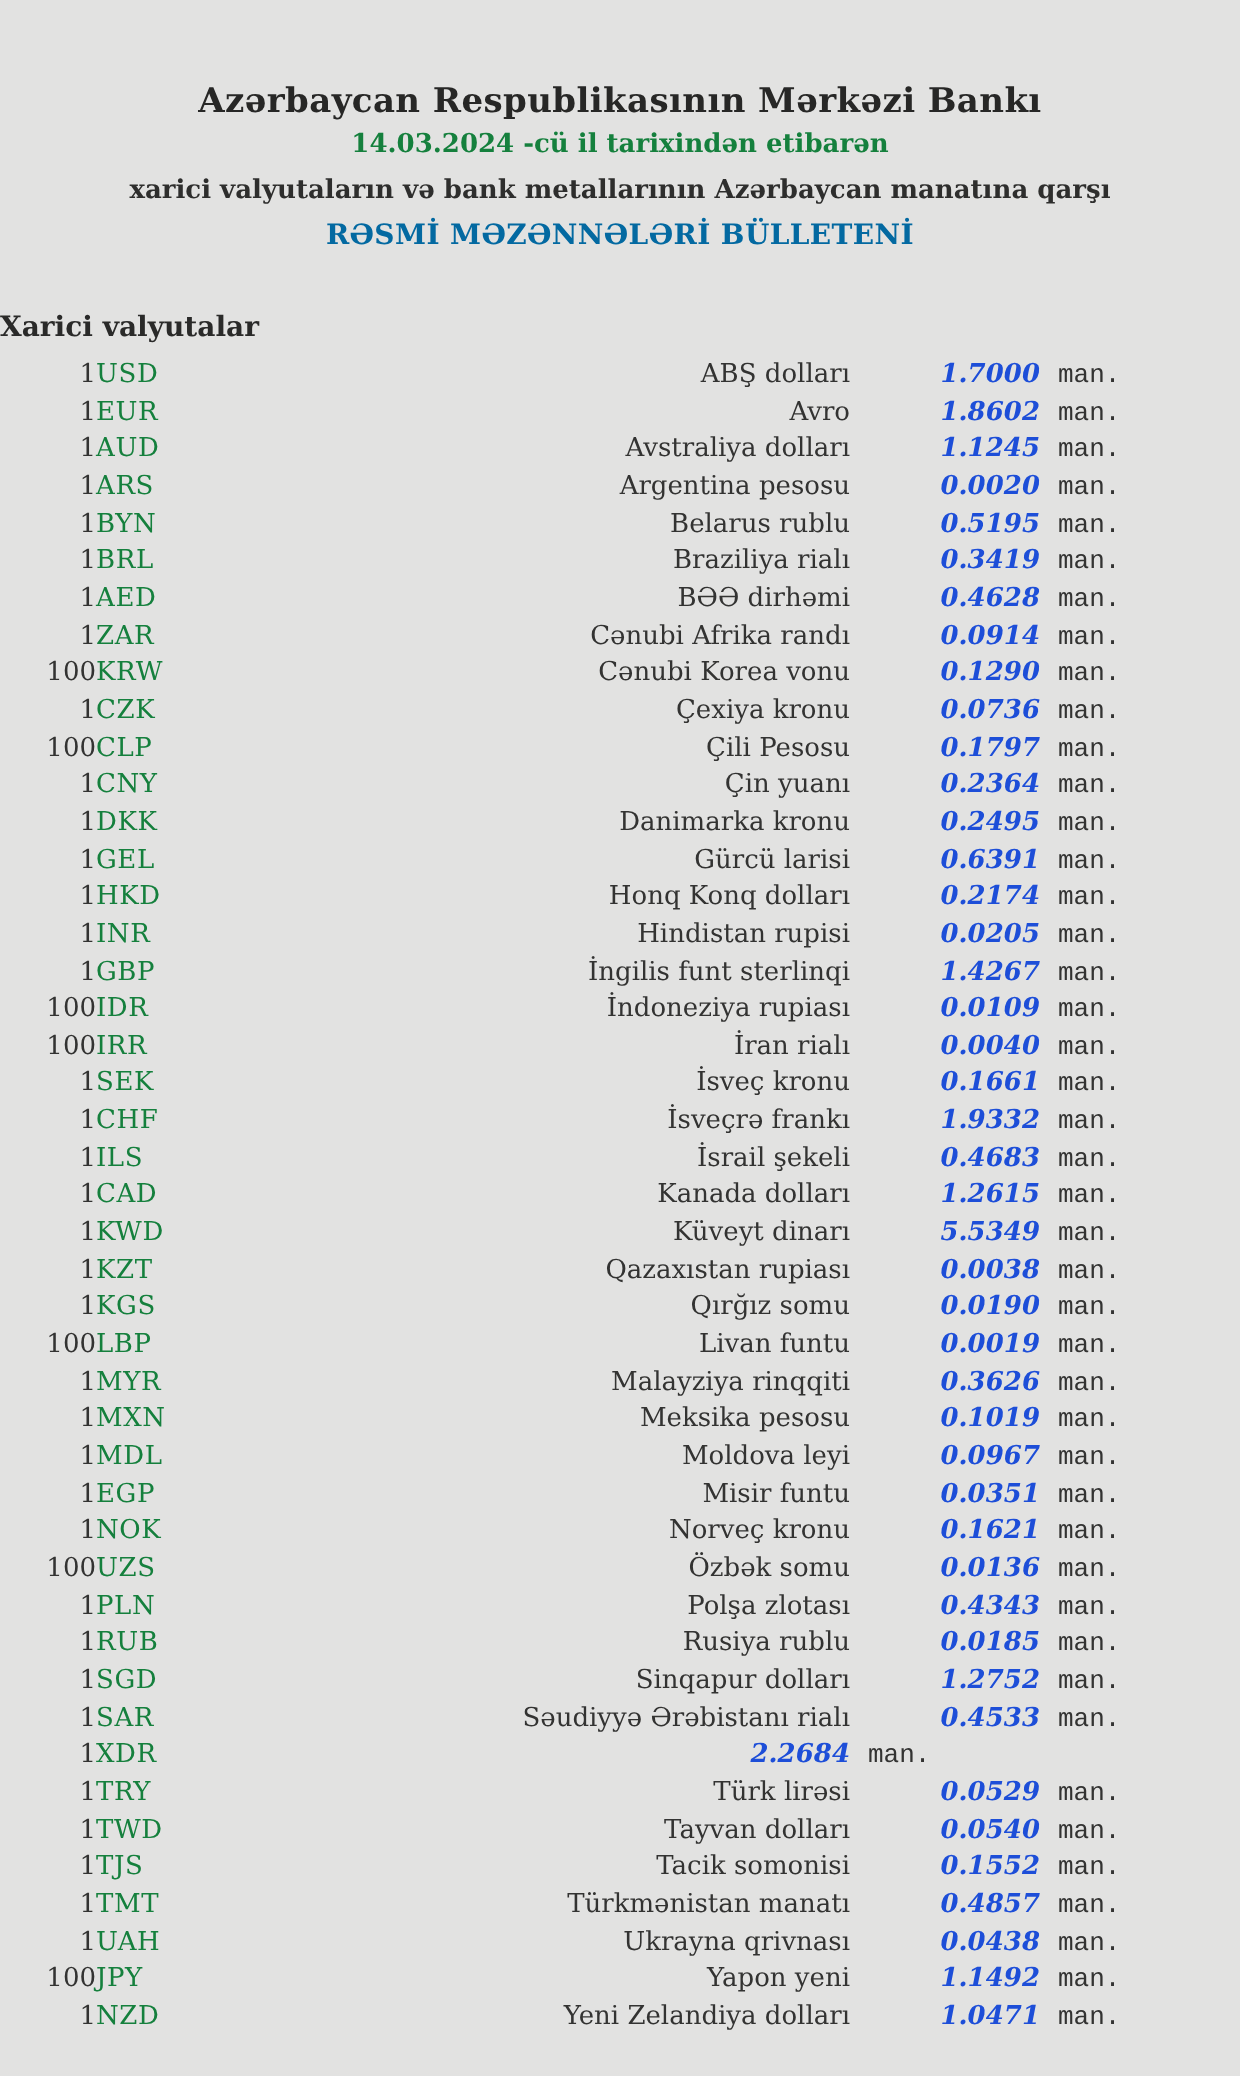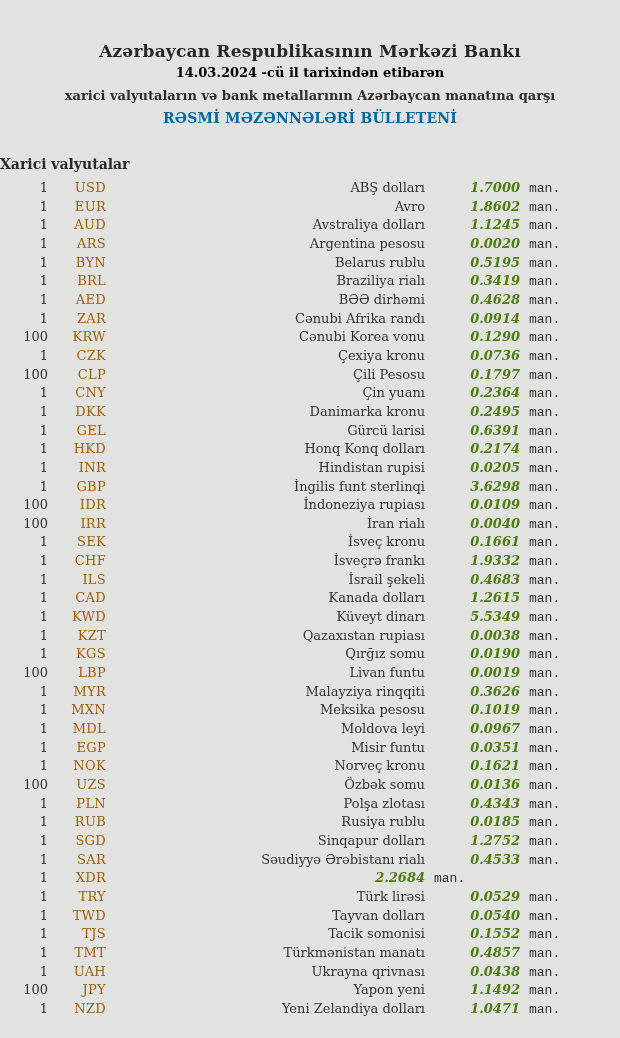--- a/index.html
+++ b/index.html
@@ -27,21 +27,21 @@
     font-size: 17px;
     font-weight: bold;
     line-height: 22px;
     color: #272726;
     letter-spacing: 0.2px;
   }
   .date-line {
     font-size: 13px;
     font-weight: bold;
     line-height: 22px;
-    color: #000000;
+    color: #15803d;
   }
   .subtitle {
     font-size: 13px;
     font-weight: bold;
     line-height: 23px;
     color: #2e2e2d;
   }
   .bulletin-title {
     font-size: 14px;
     font-weight: bold;
@@ -67,36 +67,36 @@
     height: 18.66px;
     font-size: 13px;
     line-height: 18.66px;
   }
   .cell-qty {
     text-align: right;
     padding-right: 0;
     color: #333332;
   }
   .cell-code {
-    text-align: right;
-    color: #a16207;
+    text-align: left;
+    color: #15803d;
     letter-spacing: 0.3px;
   }
   .cell-name {
     text-align: right;
     padding-left: 0;
     color: #333332;
     white-space: nowrap;
     overflow: hidden;
   }
   .cell-rate {
     text-align: right;
     font-weight: bold;
     font-style: italic;
-    color: #4d7c0f;
+    color: #1d4ed8;
   }
   .cell-unit {
     text-align: left;
     padding-left: 9px;
     color: #333332;
     font-family: Liberation Mono, monospace;
   }
 </style>
 </head>
 <body>
@@ -237,21 +237,21 @@
     <span class="cell-code">INR</span>
     <span class="cell-name">Hindistan rupisi</span>
     <span class="cell-rate">0.0205</span>
     <span class="cell-unit">man.</span>
   </div>
 
   <div class="row">
     <span class="cell-qty">1</span>
     <span class="cell-code">GBP</span>
     <span class="cell-name">İngilis funt sterlinqi</span>
-    <span class="cell-rate">3.6298</span>
+    <span class="cell-rate">1.4267</span>
     <span class="cell-unit">man.</span>
   </div>
 
   <div class="row">
     <span class="cell-qty">100</span>
     <span class="cell-code">IDR</span>
     <span class="cell-name">İndoneziya rupiası</span>
     <span class="cell-rate">0.0109</span>
     <span class="cell-unit">man.</span>
   </div>

